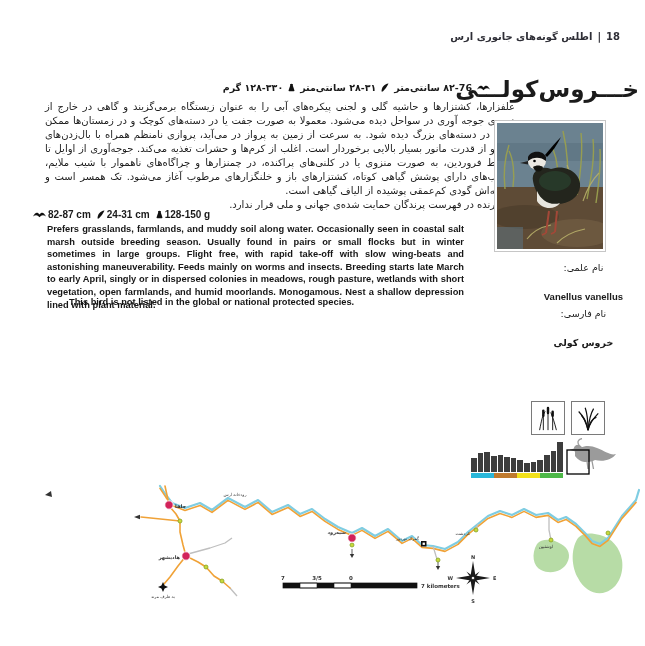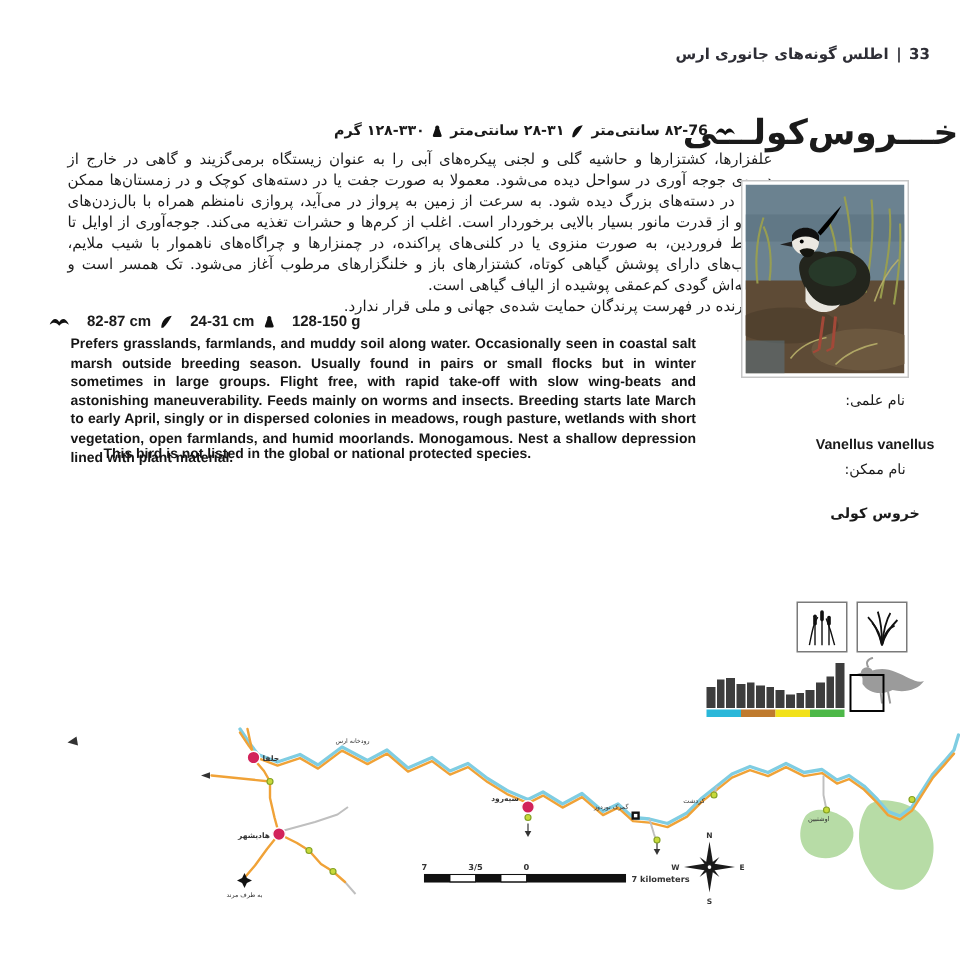--- a/index.html
+++ b/index.html
@@ -18,21 +18,21 @@
     font-size:9.5px;font-weight:700;white-space:nowrap;}
   .fa-meas svg, .en-meas svg{fill:#111;display:block;}
   
   .fa-desc{top:100px;left:45px;width:470px;direction:rtl;text-align:justify;
     font-size:10px;line-height:14px;color:#1c1c1c;}
   .fa-protect{top:199px;left:45px;width:470px;direction:rtl;text-align:right;
     font-size:10px;color:#1c1c1c;}
   
   .en-meas{top:209px;left:33px;display:flex;align-items:center;gap:6px;
     font-family:"Liberation Sans",sans-serif;font-size:10px;font-weight:700;}
-  .en-meas .pair{display:flex;align-items:center;gap:12px;}
+  .en-meas .pair{display:flex;align-items:center;gap:2px;}
   
   .en-desc{top:223px;left:47px;width:417px;text-align:justify;
     font-family:"Liberation Sans",sans-serif;font-size:9.3px;font-weight:700;line-height:12.6px;color:#161616;}
   .en-protect{top:297px;left:33px;width:417px;
     font-family:"Liberation Sans",sans-serif;font-size:9.3px;font-weight:700;color:#161616;margin-left:36px;}
   
   .photo{left:494px;top:120px;border:1px solid #c6c6c6;background:#fff;padding:2px;line-height:0;}
   
   .names{top:261px;right:22px;direction:rtl;text-align:center;font-size:9.5px;line-height:13px;}
   .name-group{margin-bottom:4px;}
@@ -51,21 +51,21 @@
   
   .size-ref{left:565px;top:438px;line-height:0;}
   
   .map{left:25px;top:478px;line-height:0;}
   .map text{font-family:"DejaVu Sans",sans-serif;fill:#333;}
 </style>
 </head>
 <body>
 
 <div class="abs header">
-  <span>33</span><span class="divider">|</span><span>اطلس گونه‌های جانوری ارس</span>
+  <span>18</span><span class="divider">|</span><span>اطلس گونه‌های جانوری ارس</span>
 </div>
 
 <div class="abs title-fa">خـــروس‌کولـــی</div>
 
 <div class="abs fa-meas" dir="rtl">
   <span>
       <svg width="13" height="7" viewBox="0 0 13 7">
         <path d="M0,5.5 C2,1 4.6,0.6 6.5,3.6 C8.4,0.6 11,1 13,5.5 C10.4,3.4 8.4,3.8 6.5,6.2 C4.6,3.8 2.6,3.4 0,5.5 Z"></path>
       </svg>
     </span>
@@ -155,21 +155,21 @@
     </g>
   </svg>
 </div>
 
 <div class="abs names">
   <div class="name-group">
     <div class="name-label">نام علمی:</div>
     <div class="name-value latin">Vanellus vanellus</div>
   </div>
   <div class="name-group">
-    <div class="name-label">نام ممکن:</div>
+    <div class="name-label">نام فارسی:</div>
     <div class="name-value">خروس کولی</div>
   </div>
 </div>
 
 <div class="abs habitats">
   <div class="hab-box">
     <svg width="28" height="28" viewBox="0 0 30 30">
       <g stroke="#111" stroke-width="1" fill="none">
         <path d="M10,28 L10,7"></path>
           <path d="M15,28 L15,4"></path>

